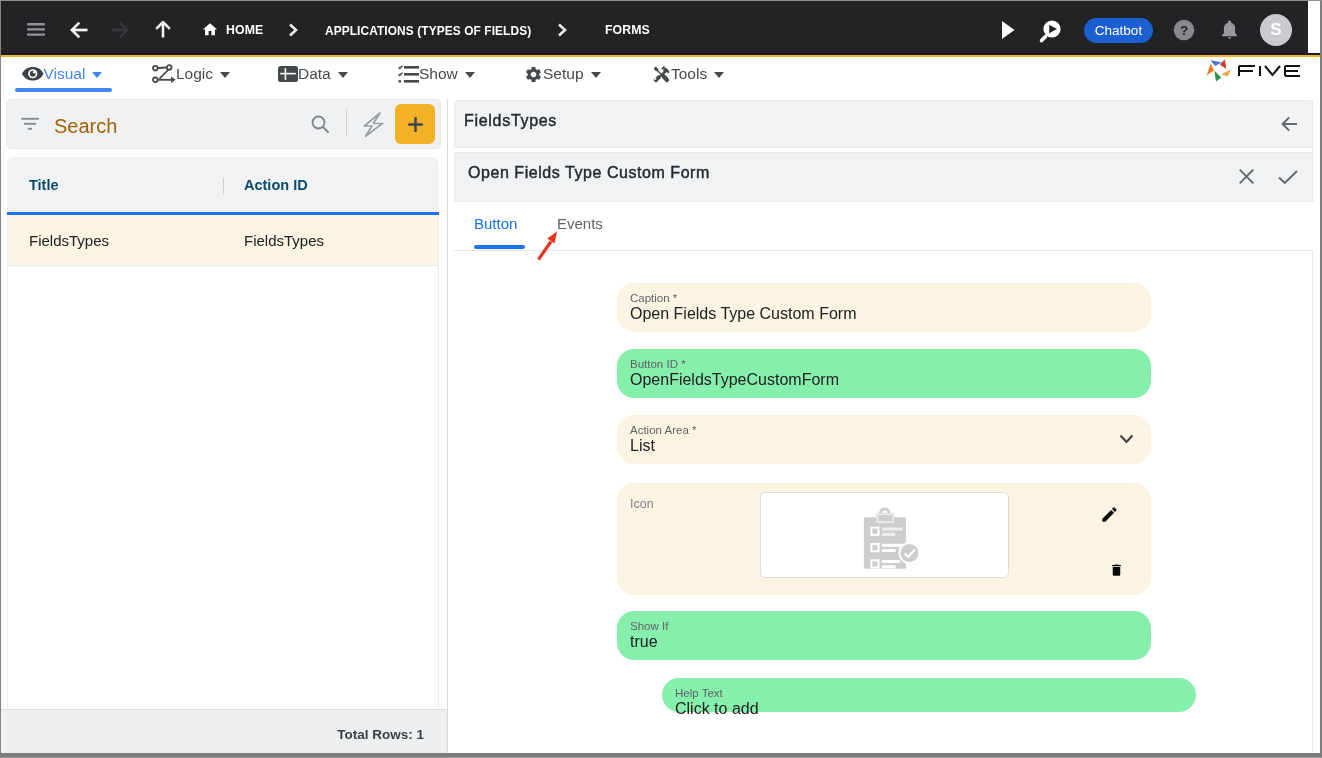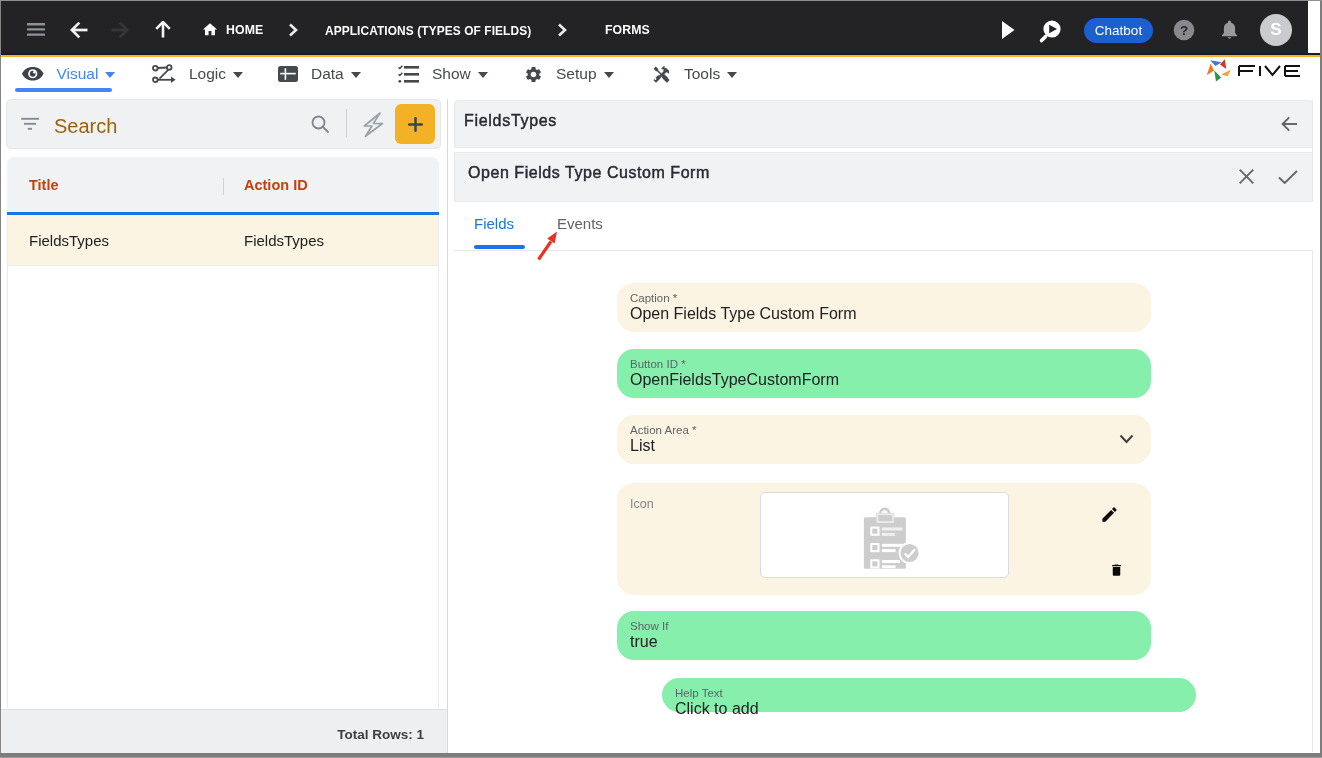--- a/index.html
+++ b/index.html
@@ -21,36 +21,36 @@
 
   
   #chatbot { left:1083px; top:17px; width:69px; height:25px; border-radius:13px; background:#1b5fd1;
              color:#fff; font-size:13.5px; text-align:center; line-height:25px; }
   #avatar { left:1259px; top:13px; width:32px; height:32px; border-radius:50%; background:#c9cbce;
             color:#fff; font-size:17px; font-weight:bold; text-align:center; line-height:32px; }
 
   
   #nav { left:1px; top:57px; width:1319px; height:42px; background:#fff; }
   .tab { position:absolute; top:0; height:34px; display:flex; align-items:center; font-size:15.5px; font-weight:500; color:#45494e; }
-  .tab .lbl { margin-left:13px; }
+  .tab .lbl { margin-left:0; }
   .caret { display:inline-block; width:0; height:0; border-left:5px solid transparent; border-right:5px solid transparent; border-top:6.5px solid #45494e; margin-left:7px; margin-top:2px; }
   #tab-visual { color:#4285f4; }
   #tab-visual .caret { border-top-color:#4285f4; }
   #visual-underline { left:15px; top:88px; width:97px; height:3.5px; background:#4285f4; border-radius:2px; }
 
   
   #lp-border { left:447px; top:99px; width:1px; height:654px; background:#d8d9db; }
   #searchbox { left:6px; top:99px; width:435px; height:50px; background:#f0f1f2; border:1px solid #e5e6e8; border-radius:5px; }
   #search-ph { left:54px; top:115px; font-size:20px; color:#a16207; }
   #sdivider { left:346px; top:109px; width:1px; height:28px; background:#d0d2d5; }
   #plusbtn { left:395px; top:104px; width:40px; height:40px; border-radius:6px; background:#f2b126; }
 
   #table { left:7px; top:157px; width:432px; height:551px; border:1px solid #e9ebed; border-top:none; border-radius:8px 8px 0 0; border-bottom:none; }
   #thead { left:7px; top:157px; width:432px; height:55px; background:#f1f2f4; border-radius:8px 8px 0 0; }
-  .th { position:absolute; top:176.5px; font-size:14.5px; font-weight:bold; color:#c2410c; }
+  .th { position:absolute; top:176.5px; font-size:14.5px; font-weight:bold; color:#0c4a6e; }
   #th-div { left:223px; top:178px; width:1px; height:17px; background:#cfd1d4; }
   #bluebar { left:7px; top:212px; width:432px; height:3px; background:#1a73e8; }
   #row1 { left:8px; top:215px; width:430px; height:51px; background:#fcf4e2; border-bottom:1px solid #e9eaec; }
   .td { position:absolute; top:231.5px; font-size:15px; color:#202124; }
   #lfooter { left:1px; top:709px; width:446px; height:44px; background:#edeff1; border-top:1px solid #dcdee0; }
   #totalrows { position:absolute; right:898px; top:726.5px; font-size:13.5px; font-weight:bold; color:#3c4043; }
 
   
   #rp-edge { left:1312px; top:100px; width:1px; height:652px; background:#e7e9eb; }
   #band1 { left:454px; top:100px; width:859px; height:47.5px; background:#f1f2f4; border:1px solid #e7e9eb; border-radius:4px 4px 0 0; }
@@ -297,21 +297,21 @@
       <g stroke="#63676b" stroke-width="1.9">
         <line x1="0.7" y1="0.7" x2="14.3" y2="14.3"></line>
         <line x1="14.3" y1="0.7" x2="0.7" y2="14.3"></line>
       </g>
     </svg>
   <svg style="position:absolute;right:14px;top:17px" width="20" height="14" viewBox="0 0 20 14">
       <path d="M1 7.5 L6.7 13 L19 1" stroke="#63676b" stroke-width="1.9" fill="none"></path>
     </svg>
 </div>
 <div class="abs" id="tabsrow">
-  <div id="tab-general">Fields</div>
+  <div id="tab-general">Button</div>
   <div id="tab-events">Events</div>
   <div id="gen-underline"></div>
 </div>
 
 <svg class="abs" style="left:530px;top:226px" width="36" height="40" viewBox="0 0 36 40">
   <line x1="8.5" y1="33.5" x2="21" y2="15.5" stroke="#e93323" stroke-width="3.2"></line>
   <path fill="#e93323" d="M27 5.5 L24.6 17.6 L17.2 12.4 Z"></path>
 </svg>
 
 <div class="field cream" id="f-caption">

